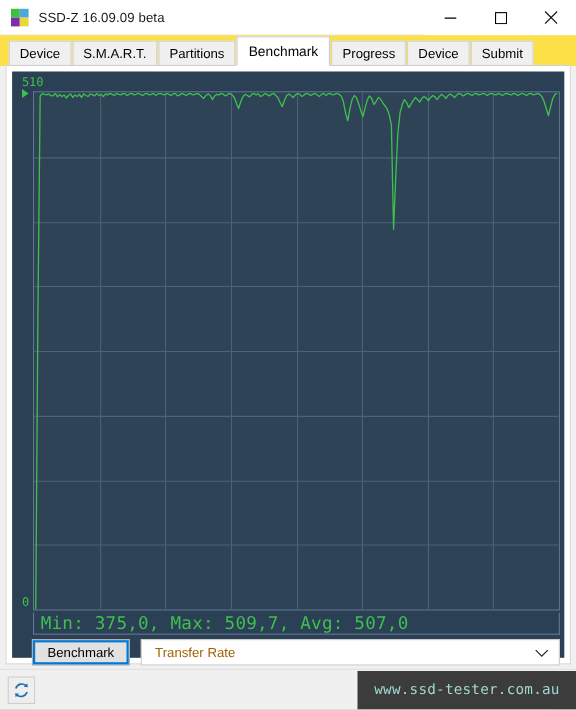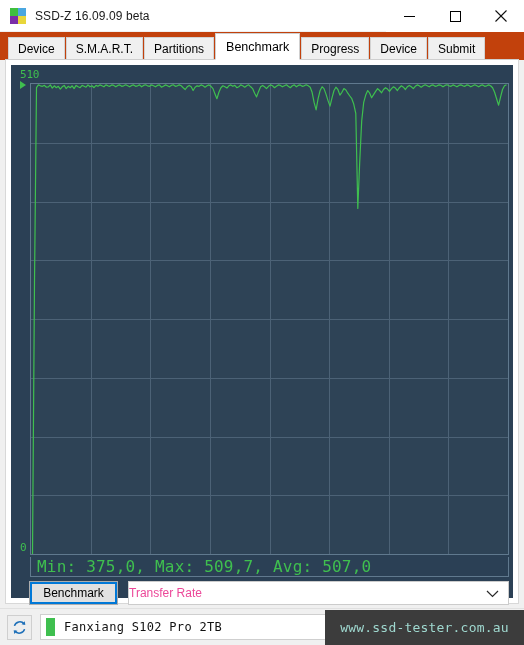--- a/index.html
+++ b/index.html
@@ -46,21 +46,21 @@
     width: 46px; height: 32px;
     display: flex; align-items: center; justify-content: center;
     background: #ffffff;
   }
   .win-btn svg { display: block; }
 
   
   .tabstrip {
     position: absolute; left: 0; top: 32px;
     width: 524px; height: 28px;
-    background: #c2410c;
+    background: #fde047;
     display: flex; align-items: flex-end;
     padding-left: 8px;
   }
   .tab {
     height: 23px;
     padding: 0 9px;
     display: flex; align-items: center;
     font-size: 12px; color: #000000;
     background: #f0f0f0;
     border: 1px solid #d3d3d3;
@@ -165,22 +165,22 @@
   }
   .combo {
     margin-left: 10px;
     width: 381px; height: 24px;
     background: #ffffff;
     border: 1px solid #cccccc;
     display: flex; align-items: center;
     position: relative;
   }
   .combo-text {
-    padding-left: 0;
-    font-size: 12px; color: #ec4899;
+    padding-left: 12px;
+    font-size: 12px; color: #a16207;
   }
   .combo-arrow {
     position: absolute; right: 9px; top: 0;
     height: 24px; display: flex; align-items: center;
   }
 
   
   .statusbar {
     position: absolute; left: 0; top: 608px;
     width: 524px; height: 37px;
@@ -337,21 +337,17 @@
 
   <div class="statusbar">
     <div class="refresh-btn">
       <svg width="15" height="15" viewBox="0 0 16 16">
         <path d="M13 4.2A6 6 0 0 0 2.6 6.3" fill="none" stroke="#1d6fb8" stroke-width="1.6"></path>
         <polygon points="13.6,1.2 14.2,5.2 10.2,4.6" fill="#1d6fb8"></polygon>
         <path d="M3 11.8A6 6 0 0 0 13.4 9.7" fill="none" stroke="#1d6fb8" stroke-width="1.6"></path>
         <polygon points="2.4,14.8 1.8,10.8 5.8,11.4" fill="#1d6fb8"></polygon>
       </svg>
     </div>
-    <div class="status-field">
-      <div class="status-bar-color"></div>
-      <div class="status-text">Fanxiang S102 Pro 2TB</div>
-    </div>
   </div>
 
   <div class="watermark">www.ssd-tester.com.au</div>
 
 </div>
 
 </body></html>

